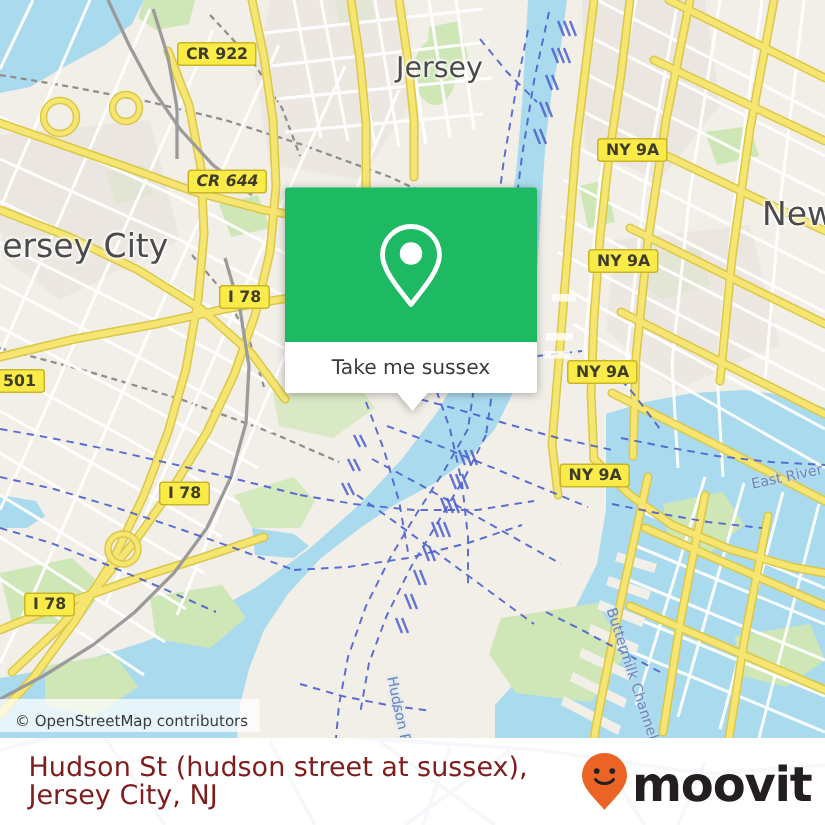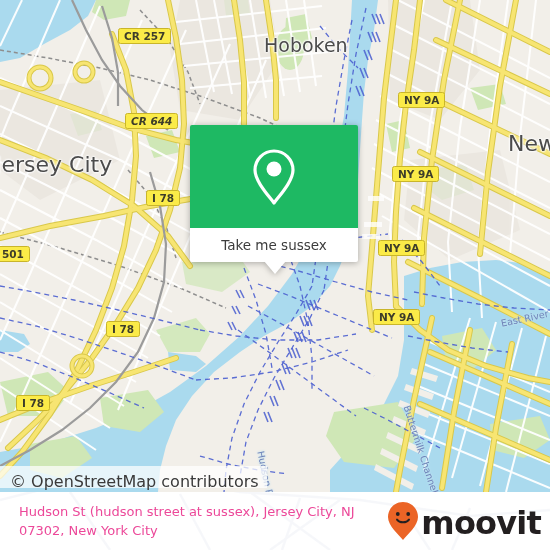--- a/index.html
+++ b/index.html
@@ -95,21 +95,21 @@
 
   
   #attribution {
     position: absolute;
     left: 0; top: 466px;
     height: 22px;
     padding: 8px 8px 0 10px;
     display: flex; align-items: center;
     background: rgba(255,255,255,0.72);
     font-family: "DejaVu Sans", sans-serif;
-    font-size: 16px;
+    font-size: 10px;
     color: #3a3a3a;
     white-space: nowrap;
   }
 
   
   #bottombar {
     position: absolute;
     left: 0; top: 492px;
     width: 550px; height: 58px;
     background: #ffffff;
@@ -122,23 +122,23 @@
     width: 550px; height: 550px;
     opacity: 0.055;
     pointer-events: none;
   }
   #addr {
     position: relative;
     z-index: 2;
     margin-left: 19px;
     width: 390px;
     font-family: "DejaVu Sans", sans-serif;
-    font-size: 13px;
+    font-size: 18px;
     line-height: 19px;
-    color: #ec4899;
+    color: #7f1d1d;
   }
   #brand {
     position: absolute;
     right: 9px; top: 9px;
     z-index: 2;
     display: flex;
     align-items: center;
     height: 40px;
   }
   #brand-word {
@@ -409,29 +409,29 @@
                  M228 322 L232 330 M232 322 L236 330"></path>
       </g>
 
       <g fill="#ffffff" opacity="0.8">
         <rect x="364" y="222" width="18" height="5"></rect>
         <rect x="362" y="234" width="18" height="5"></rect>
         <rect x="368" y="196" width="16" height="5"></rect>
       </g>
     </svg>
 
-    <div class="maplabel place-lg" style="left:264px; top:34px;">Hoboken</div>
+    <div class="maplabel place-lg" style="left:264px; top:34px;">Jersey</div>
     <div class="maplabel place-xl" style="left:-5px; top:152px;">Jersey City</div>
     <div class="maplabel place-xl" style="left:508px; top:131px;">New</div>
 
     <div class="maplabel water-lbl" style="left:500px; top:318px; transform:rotate(-12deg); transform-origin:0 0;">East River</div>
     <div class="maplabel water-lbl" style="left:266px; top:450px; transform:rotate(78deg); transform-origin:0 0;">Hudson River</div>
     <div class="maplabel water-lbl" style="left:412px; top:404px; transform:rotate(72deg); transform-origin:0 0;">Buttermilk Channel</div>
 
-    <div class="shield" style="left:118px; top:28px;">CR 257</div>
+    <div class="shield" style="left:118px; top:28px;">CR 922</div>
     <div class="shield" style="left:125px; top:113px;font-style:italic;">CR 644</div>
     <div class="shield" style="left:146px; top:190px;">I 78</div>
     <div class="shield" style="left:-4px; top:246px;">501</div>
     <div class="shield" style="left:106px; top:321px;">I 78</div>
     <div class="shield" style="left:16px; top:395px;">I 78</div>
     <div class="shield" style="left:398px; top:92px;">NY 9A</div>
     <div class="shield" style="left:392px; top:166px;">NY 9A</div>
     <div class="shield" style="left:378px; top:240px;">NY 9A</div>
     <div class="shield" style="left:373px; top:309px;">NY 9A</div>
 
@@ -463,21 +463,20 @@
         <path d="M300 498 L282 550"></path>
         <path d="M400 504 L430 550"></path>
         <path d="M470 508 L452 550"></path>
         <path d="M250 492 L330 550"></path>
         <path d="M340 500 L270 550"></path>
       </g>
     </svg>
 
     <div id="addr">
       <div>Hudson St (hudson street at sussex), Jersey City, NJ</div>
-      <div>07302, New York City</div>
     </div>
 
     <div id="brand">
       <svg width="34" height="40" viewBox="0 0 34 40">
         <path d="M17 1 C8.7 1 2 7.7 2 16 C2 25 12.5 33 17 39 C21.5 33 32 25 32 16 C32 7.7 25.3 1 17 1 Z" fill="#eb6426"></path>
         <circle cx="11.8" cy="13" r="1.9" fill="#231f20"></circle>
         <circle cx="22.2" cy="13" r="1.9" fill="#231f20"></circle>
         <path d="M11 18.6 C13.4 22.2 20.6 22.2 23 18.6" fill="none" stroke="#231f20" stroke-width="1.9" stroke-linecap="round"></path>
       </svg>
       <span id="brand-word">moovit</span>

